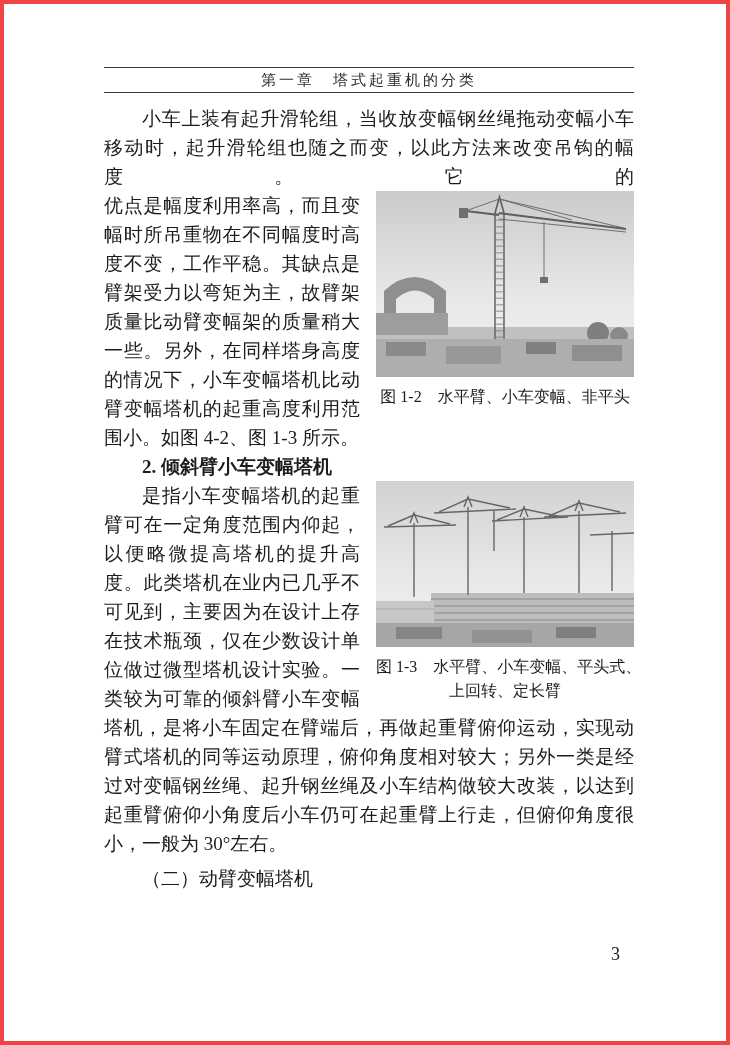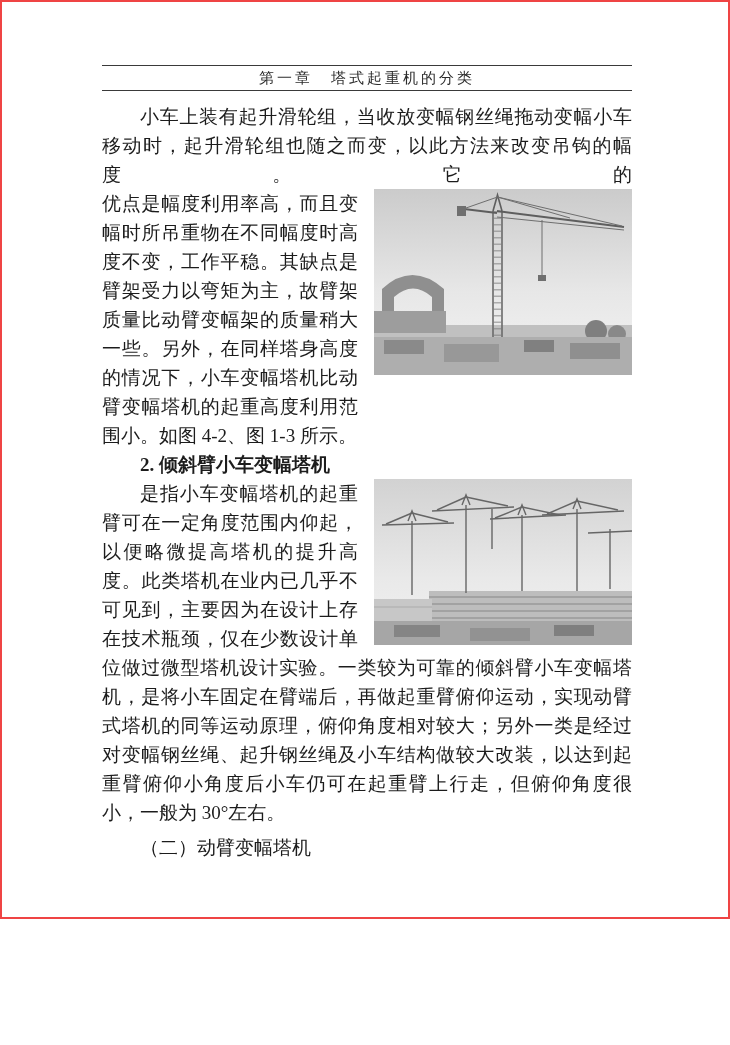--- a/index.html
+++ b/index.html
@@ -1,21 +1,21 @@
 <!DOCTYPE html>
 <html><head>
 <meta charset="utf-8">
 <style>
   html,body{margin:0;padding:0;background:#ffffff;}
   .page{
     position:relative;
-    width:730px;height:919px;
+    width:730px;height:1045px;
     background:#ffffff;
     box-sizing:border-box;
-    border:2px solid #ef4444;
+    border:4px solid #ef4444;
     font-family:"Liberation Serif","DejaVu Serif",serif;
     color:#1c1c1c;
     overflow:hidden;
   }
   
   .header{
     position:absolute;top:63px;left:100px;width:530px;
     text-align:center;
   }
   .rule{height:0;border-top:1px solid #3a3a3a;}
@@ -97,20 +97,21 @@
         <line x1="168" y1="31" x2="168" y2="88" stroke="#6e6e6e" stroke-width="1"></line>
         <rect x="164" y="86" width="8" height="6" fill="#6f6f6f"></rect>
         <rect y="148" width="258" height="38" fill="#aeaeae"></rect>
         <rect x="10" y="151" width="40" height="14" fill="#8a8a8a"></rect>
         <rect x="70" y="155" width="55" height="18" fill="#989898"></rect>
         <rect x="150" y="151" width="30" height="12" fill="#808080"></rect>
         <rect x="196" y="154" width="50" height="16" fill="#8f8f8f"></rect>
       </svg>
           </span>
           <span class="caption">
+            <span class="cap-line">图 1-2　水平臂、小车变幅、非平头</span>
           </span>
         </span><span>优点是幅度利用率高，而且变幅时所吊重物在不同幅度时高度不变，工作平稳。其缺点是臂架受力以弯矩为主，故臂架质量比动臂变幅架的质量稍大一些。另外，在同样塔身高度的情况下，小车变幅塔机比动臂变幅塔机的起重高度利用范围小。如图 4-2、图 1-3 所示。</span></p>
 
     <p class="h-num">2. 倾斜臂小车变幅塔机</p>
 
     <p class="indent"><span class="figure fig2">
           <span class="photo">
             <svg viewBox="0 0 258 166" width="258" height="166" preserveAspectRatio="none">
         <defs>
           <linearGradient id="sky2" x1="0" y1="0" x2="0" y2="1">
@@ -151,20 +152,24 @@
           <line x1="203" y1="22" x2="173" y2="35"></line>
           <line x1="236" y1="50" x2="236" y2="110"></line>
           <line x1="214" y1="54" x2="258" y2="52"></line>
         </g>
         <rect y="142" width="258" height="24" fill="#a6a6a6"></rect>
         <rect x="20" y="146" width="46" height="12" fill="#858585"></rect>
         <rect x="96" y="149" width="60" height="13" fill="#929292"></rect>
         <rect x="180" y="146" width="40" height="11" fill="#7f7f7f"></rect>
       </svg>
           </span>
+          <span class="caption">
+            <span class="cap-line">图 1-3　水平臂、小车变幅、平头式、</span>
+            <span class="cap-line">上回转、定长臂</span>
+          </span>
         </span><span>是指小车变幅塔机的起重臂可在一定角度范围内仰起，以便略微提高塔机的提升高度。此类塔机在业内已几乎不可见到，主要因为在设计上存在技术瓶颈，仅在少数设计单位做过微型塔机设计实验。一类较为可靠的倾斜臂小车变幅塔机，是将小车固定在臂端后，再做起重臂俯仰运动，实现动臂式塔机的同等运动原理，俯仰角度相对较大；另外一类是经过对变幅钢丝绳、起升钢丝绳及小车结构做较大改装，以达到起重臂俯仰小角度后小车仍可在起重臂上行走，但俯仰角度很小，一般为 30°左右。</span></p>
 
     <p class="h-sub">（二）动臂变幅塔机</p>
 
 
   </div>
 
   <div class="page-number">3</div>
 
 </div>

